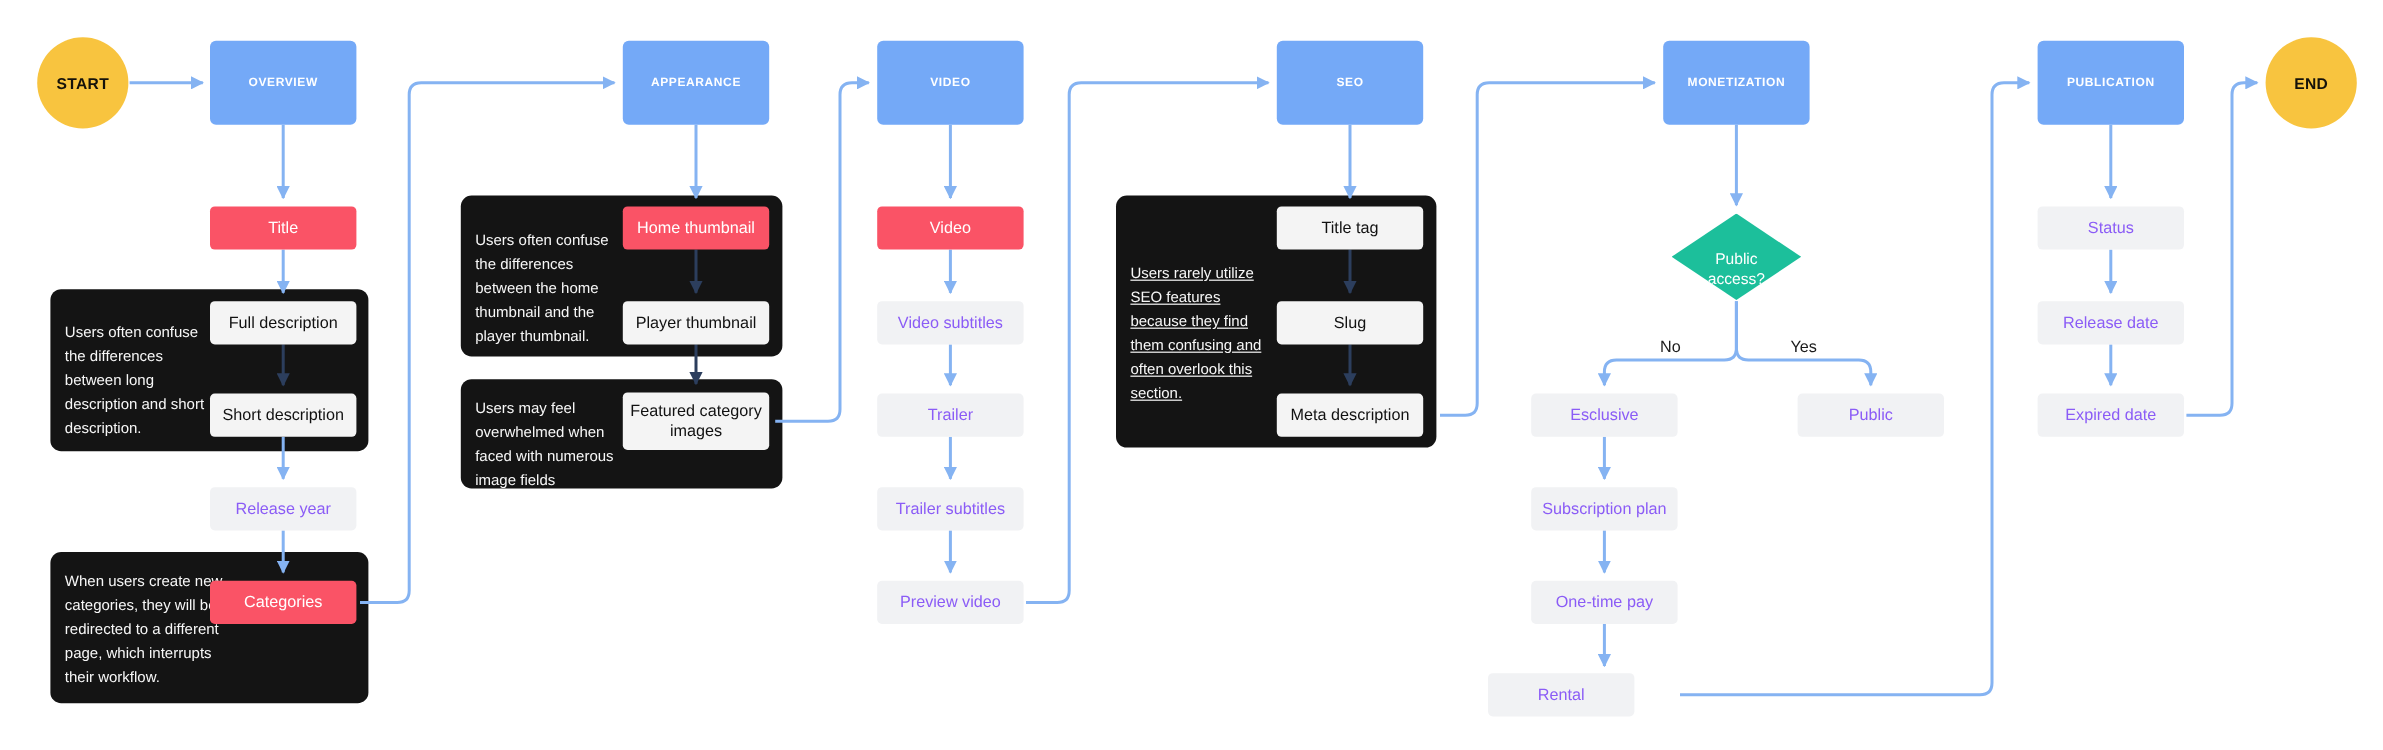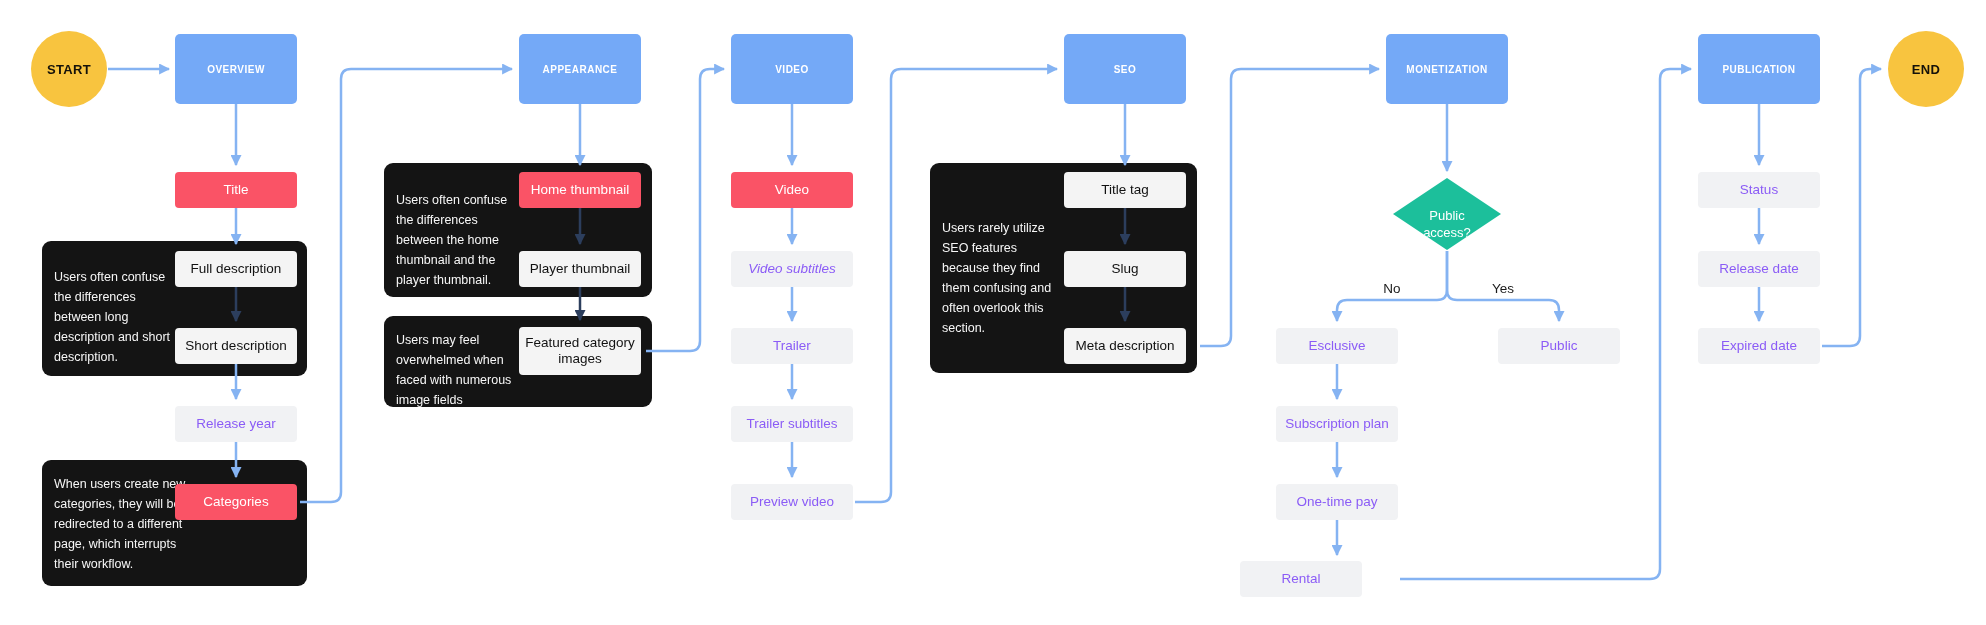--- a/index.html
+++ b/index.html
@@ -43,21 +43,21 @@
   <div class="note" style="left:42px; top:460px; width:265px; height:126px;"></div>
   <span class="note-text" style="left:54px; top:474px; width:134px;">When users create new categories, they will be redirected to a different page, which interrupts their workflow.</span>
 
   <div class="note" style="left:384px; top:163px; width:268px; height:134px;"></div>
   <span class="note-text" style="left:396px; top:190px; width:126px;">Users often confuse the differences between the home thumbnail and the player thumbnail.</span>
 
   <div class="note" style="left:384px; top:316px; width:268px; height:91px;"></div>
   <span class="note-text" style="left:396px; top:330px; width:134px;">Users may feel overwhelmed when faced with numerous image fields</span>
 
   <div class="note" style="left:930px; top:163px; width:267px; height:210px;"></div>
-  <span class="note-text" style="left:942px; top:218px; width:122px;">Users rarely utilize SEO features because they find them confusing and often overlook this section.</span>
+  <span class="note-text" style="left:942px; top:218px; width:122px;text-decoration:underline;">Users rarely utilize SEO features because they find them confusing and often overlook this section.</span>
 
   <svg class="edges" width="1986" height="625">
     <defs>
       <marker id="mb" viewBox="0 0 10 10" refX="9" refY="5" markerWidth="11" markerHeight="11" markerUnits="userSpaceOnUse" orient="auto">
         <path d="M0 0 L10 5 L0 10 z" fill="#85b3f2"></path>
       </marker>
       <marker id="md" viewBox="0 0 10 10" refX="9" refY="5" markerWidth="11" markerHeight="11" markerUnits="userSpaceOnUse" orient="auto">
         <path d="M0 0 L10 5 L0 10 z" fill="#2c3e5d"></path>
       </marker>
     </defs>
@@ -113,21 +113,21 @@
   <div class="field white" style="left:175px; top:251px;">Full description</div>
   <div class="field white" style="left:175px; top:328px;">Short description</div>
   <div class="field gray" style="left:175px; top:406px;">Release year</div>
   <div class="field red" style="left:175px; top:484px;">Categories</div>
 
   <div class="field red" style="left:519px; top:172px;">Home thumbnail</div>
   <div class="field white" style="left:519px; top:251px;">Player thumbnail</div>
   <div class="field white tall" style="left:519px; top:327px;">Featured category images</div>
 
   <div class="field red" style="left:731px; top:172px;">Video</div>
-  <div class="field gray" style="left:731px; top:251px;font-style:italic;">Video subtitles</div>
+  <div class="field gray" style="left:731px; top:251px;">Video subtitles</div>
   <div class="field gray" style="left:731px; top:328px;">Trailer</div>
   <div class="field gray" style="left:731px; top:406px;">Trailer subtitles</div>
   <div class="field gray" style="left:731px; top:484px;">Preview video</div>
 
   <div class="field white" style="left:1064px; top:172px;">Title tag</div>
   <div class="field white" style="left:1064px; top:251px;">Slug</div>
   <div class="field white" style="left:1064px; top:328px;">Meta description</div>
 
   <div class="diamond" style="left:1393px; top:178px;">
     <span style="width:66px;margin-top:22px;">Public access?</span>

